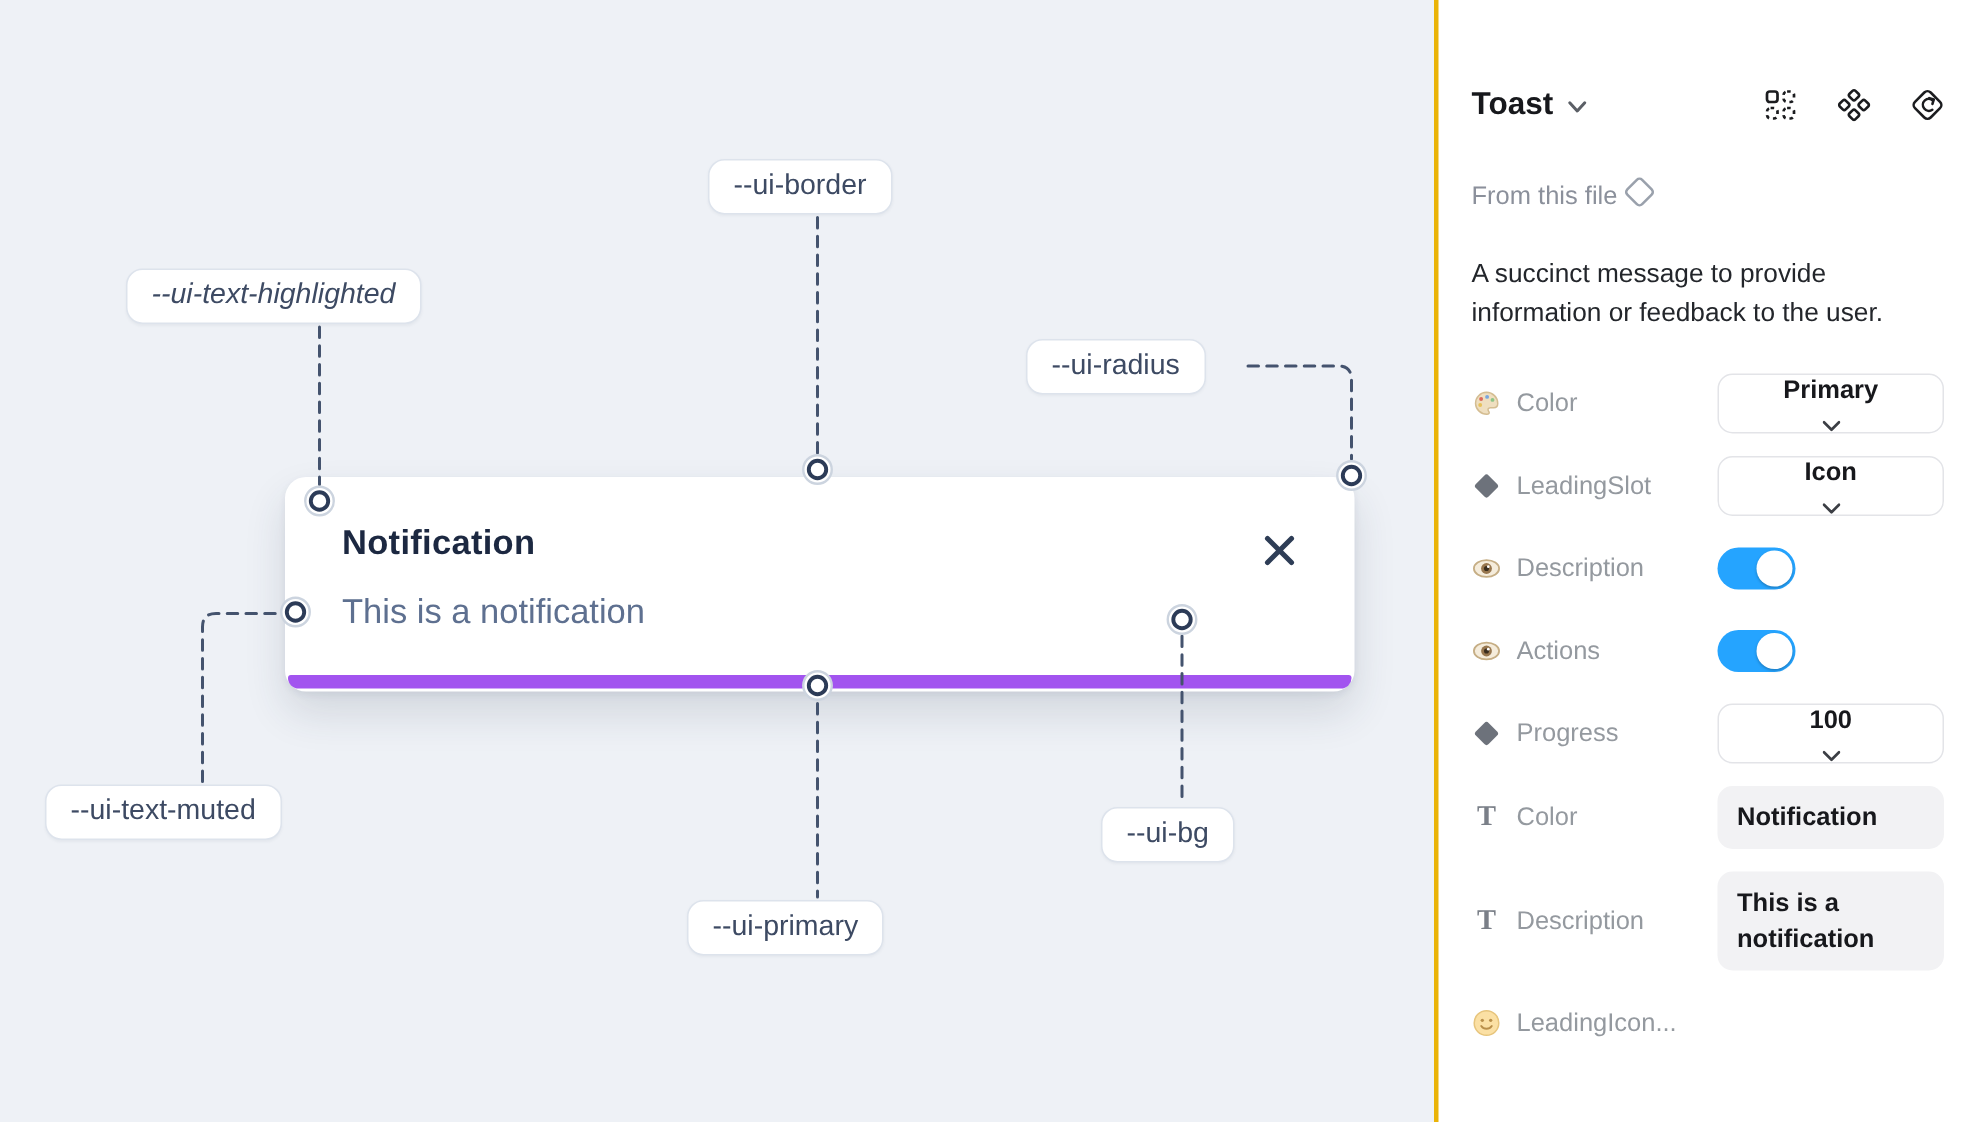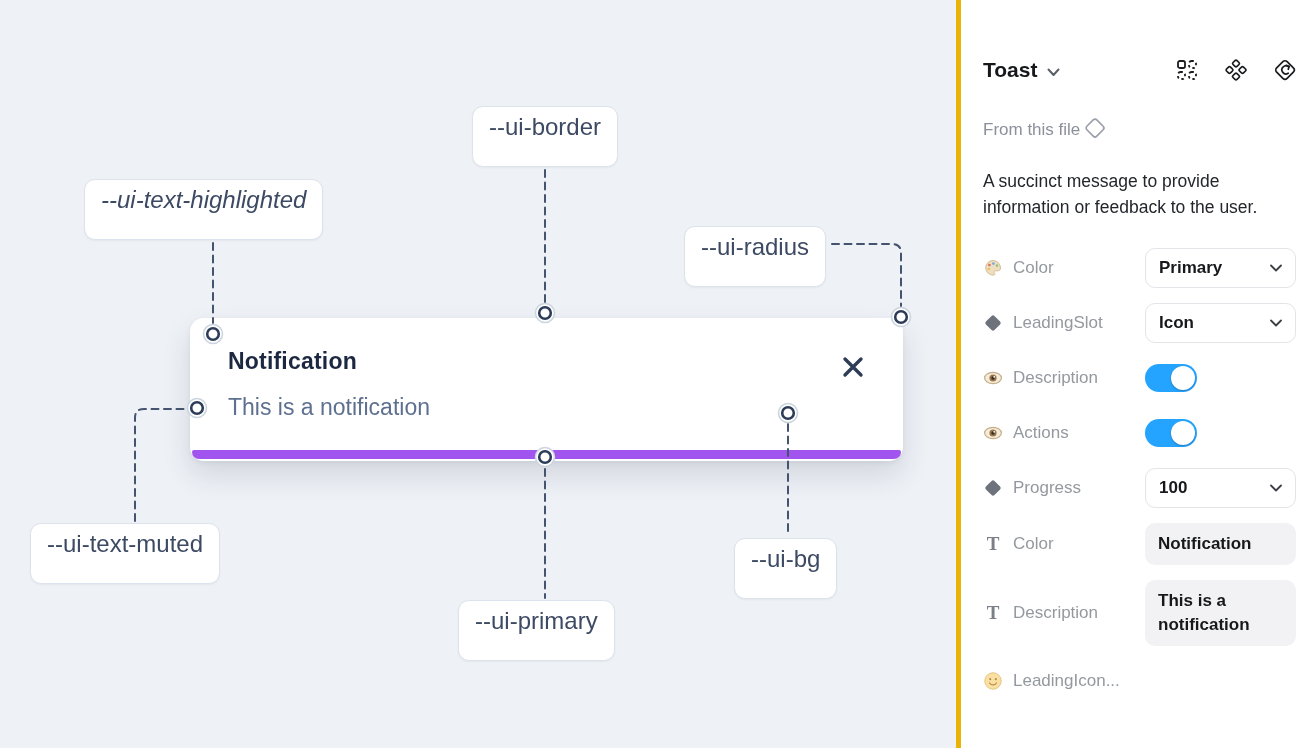--- a/index.html
+++ b/index.html
@@ -18,31 +18,31 @@
   .toast-desc { position:absolute; left:38px; top:76px; font-size:23px; font-weight:400;
     color:#5e7090; }
   .toast-close { position:absolute; right:38px; top:37px; width:24px; height:24px;
     cursor:pointer; }
   .toast-progress { position:absolute; left:2px; right:2px; bottom:2px; height:9px;
     background:#a254ef; border-radius:3px 3px 11px 11px; }
 
   .overlay { position:absolute; left:0; top:0; z-index:2; pointer-events:none; }
 
   .pill { position:absolute; z-index:3; background:#fff; border:1.5px solid #dde3ec;
-    border-radius:11px; padding:6px 16px 25px; font-size:24px; color:#3d4a63;
+    border-radius:11px; padding:6px 16px 7px; font-size:19px; color:#3d4a63;
     white-space:nowrap; box-shadow:0 1px 2px rgba(45,55,80,.05); }
   .pill-border { left:472px; top:106px; }
   .pill-highlighted { left:84px; top:179px;font-style:italic; }
   .pill-radius { left:684px; top:226px; }
   .pill-muted { left:30px; top:523px; }
   .pill-primary { left:458px; top:600px; }
   .pill-bg { left:734px; top:538px; }
 
   
-  .panel { width:356px; height:748px; background:#fff; border-left:5px solid #eab308;
+  .panel { width:356px; height:748px; background:#fff; border-left:3px solid #eab308;
     padding:58px 16px 0 22px; }
   .panel-header { display:flex; align-items:center; }
   .panel-title { font-size:21px; font-weight:700; color:#17181c; }
   .title-caret { margin-left:10px; margin-top:3px; }
   .header-spacer { flex:1; }
   .header-icons { display:flex; gap:27px; align-items:center; }
   .hicon { width:22px; height:22px; cursor:pointer; }
 
   .source-row { display:flex; align-items:center; margin-top:31px; }
   .source-label { font-size:17px; color:#8b909b; }
@@ -56,21 +56,21 @@
   .picon { width:20px; height:20px; flex:0 0 20px; display:flex; align-items:center;
     justify-content:center; }
   .plabel { font-size:17px; color:#94999f; white-space:nowrap; overflow:hidden; }
   .t-glyph { font-family:"Liberation Serif","DejaVu Serif",serif; font-size:19px;
     font-weight:700; color:#7a7f88; }
   .diamond-fill { width:12px; height:12px; background:#6d727b; transform:rotate(45deg);
     border-radius:2px; }
 
   .ctl { width:151px; flex:0 0 151px; }
   .select { height:40px; border:1px solid #e3e4e8; border-radius:10px; background:#fff;
-    display:flex; align-items:center; padding:0 13px; cursor:pointer; }
+    display:flex; align-items:center; padding:0 13px; cursor:pointer;flex-direction:column; }
   .select-value { font-size:17px; font-weight:700; color:#17181c; flex:1;
     white-space:nowrap; overflow:hidden; }
   .field { background:#f2f2f4; border-radius:10px; padding:9px 13px; font-size:17px;
     font-weight:700; color:#17181c; line-height:24px; }
   .toggle { width:52px; height:28px; border-radius:14px; background:#25a4ff;
     position:relative; cursor:pointer; }
   .toggle .knob { position:absolute; top:2px; right:2px; width:24px; height:24px;
     border-radius:50%; background:#fff; box-shadow:0 1px 2px rgba(0,0,0,.25); }
   .diamond-outline { width:15px; height:15px; border:1.8px solid #17181c;
     transform:rotate(45deg); border-radius:2.5px; margin:0 12px 0 3px; flex:0 0 15px; }

